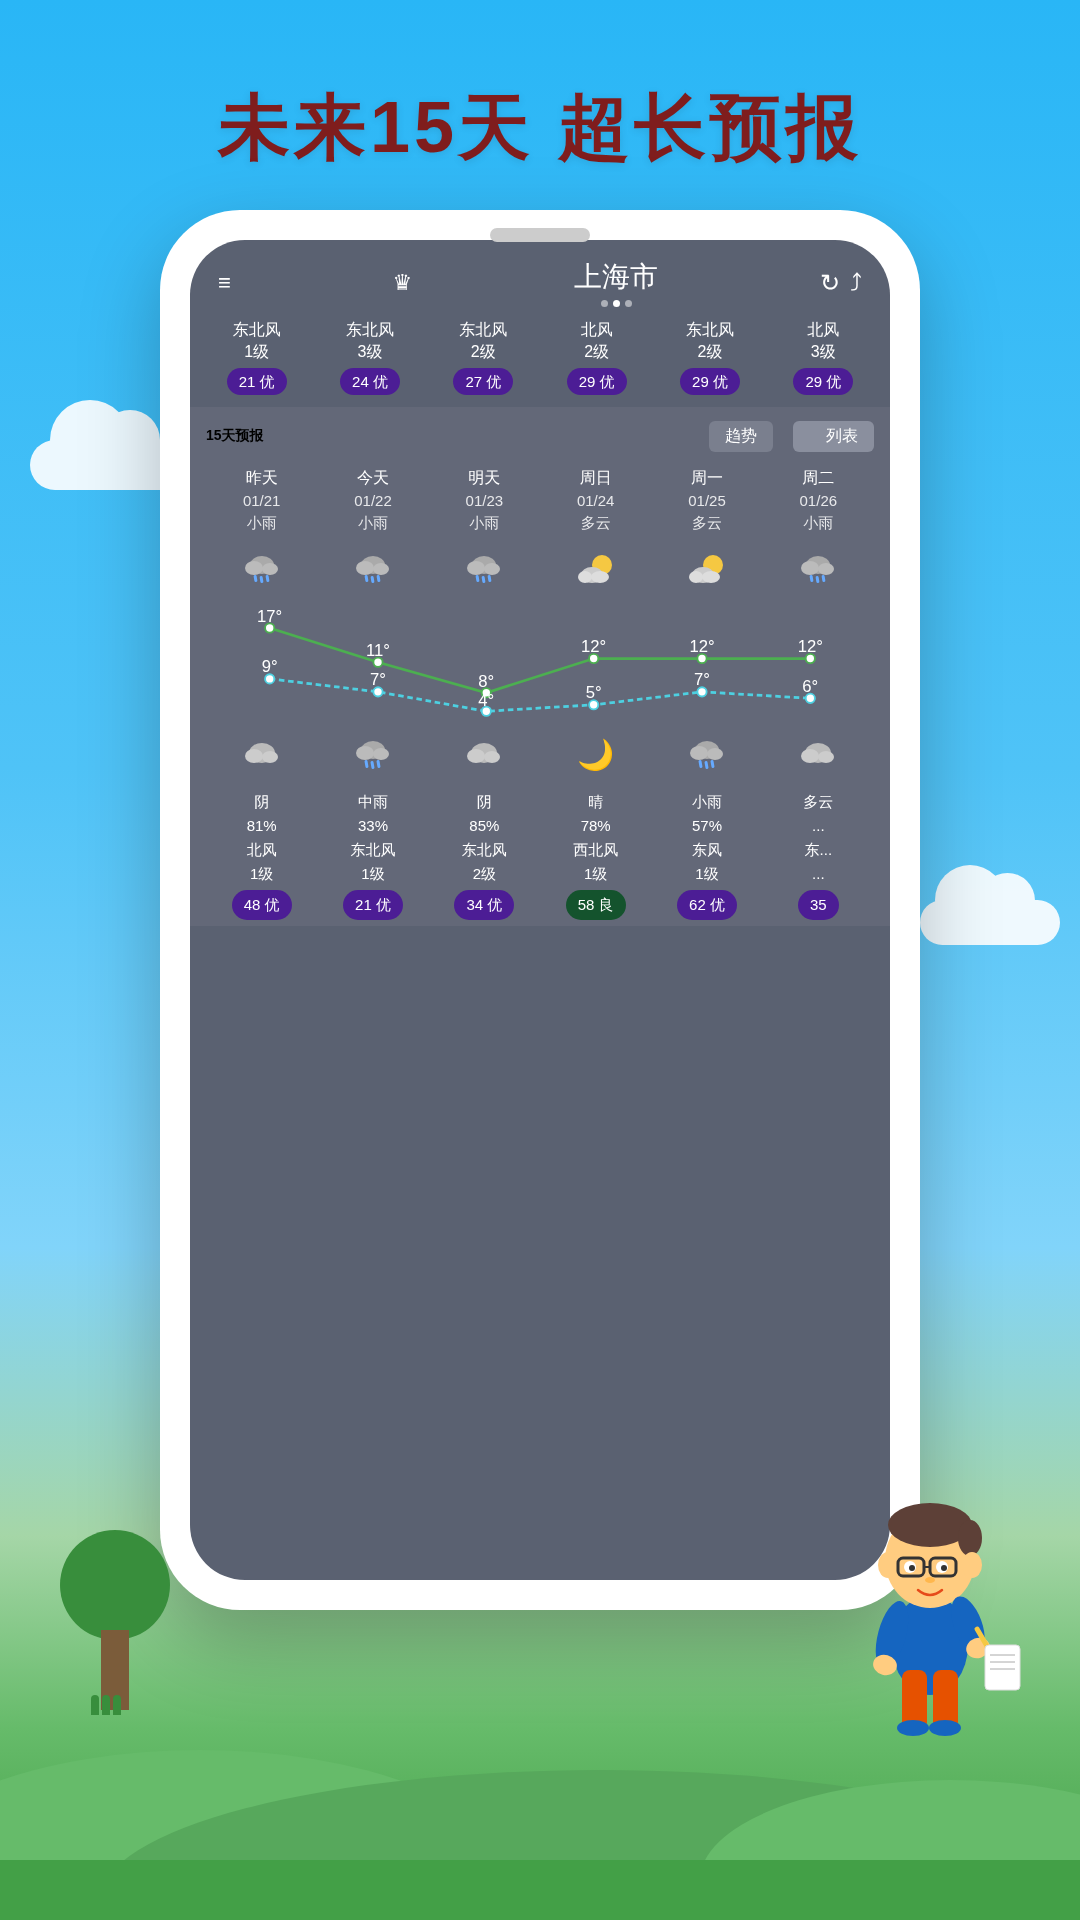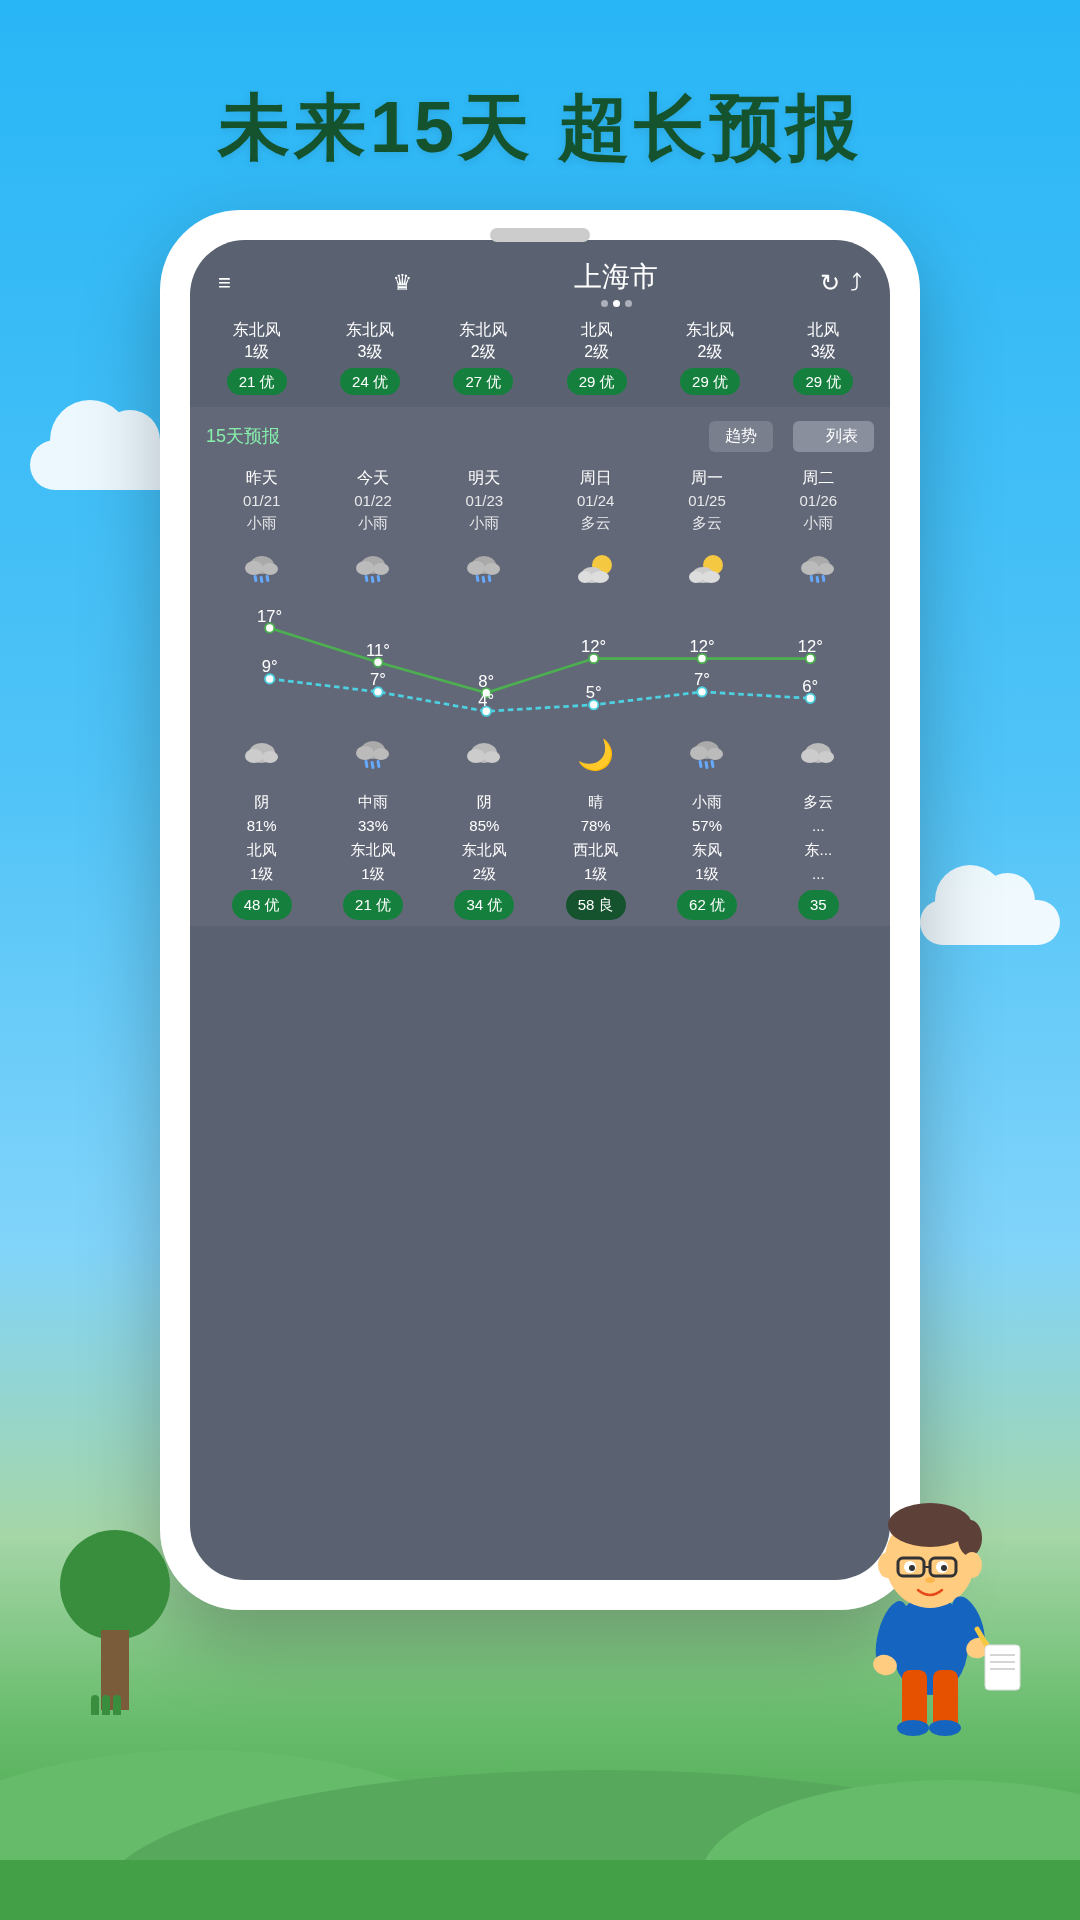--- a/index.html
+++ b/index.html
@@ -8,21 +8,21 @@
       height: 1920px;
       overflow: hidden;
       font-family: 'PingFang SC', 'Microsoft YaHei', sans-serif;
       background: linear-gradient(180deg, #29b6f6 0%, #4fc3f7 40%, #81d4fa 65%, #a5d6a7 80%, #66bb6a 90%, #43a047 100%);
       position: relative;
     }
 
     
     .header-title {
       text-align: center;
-      color: #14532d;
+      color: #7f1d1d;
       font-size: 72px;
       font-weight: bold;
       padding-top: 80px;
       letter-spacing: 4px;
       text-shadow: 0 2px 8px rgba(0,0,0,0.1);
     }
 
     
     .cloud {
       position: absolute;
@@ -134,21 +134,21 @@
       font-size: 16px;
       text-align: center;
     }
     .wind-col {
       flex: 1;
       padding: 4px 2px;
       line-height: 1.4;
     }
     .aqi-badge {
       display: inline-block;
-      background: #15803d;
+      background: #4c1d95;
       color: white;
       font-size: 15px;
       border-radius: 20px;
       padding: 3px 12px;
       margin-top: 4px;
     }
     .aqi-badge.yellow { background: #14532d; }
 
     
     .forecast-section {
@@ -156,23 +156,23 @@
       margin: 8px 0 0;
       padding: 14px 16px 0;
     }
     .forecast-header {
       display: flex;
       justify-content: space-between;
       align-items: center;
       margin-bottom: 14px;
     }
     .forecast-title {
-      color: #86efac;
-      font-size: 18px;
-      font-weight: 400;
+      color: #000000;
+      font-size: 14px;
+      font-weight: 700;
     }
     .forecast-tabs {
       display: flex;
       gap: 20px;
     }
     .forecast-tab {
       background: #7a7f8e;
       color: white;
       font-size: 16px;
       padding: 5px 16px;

